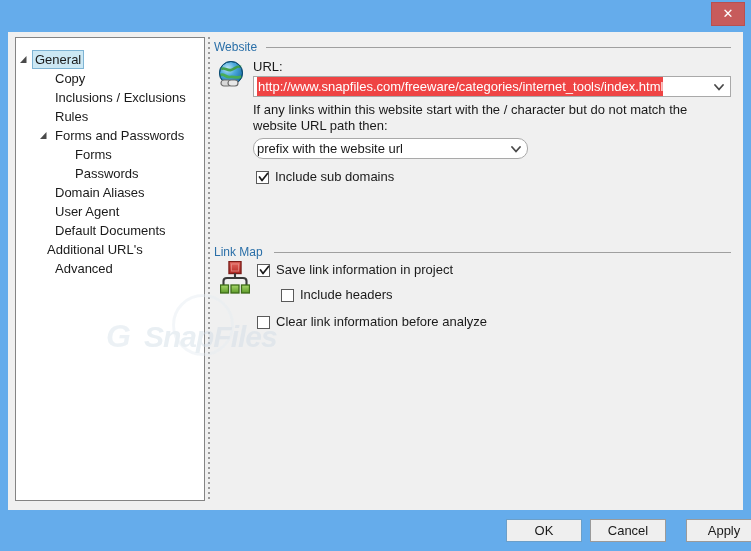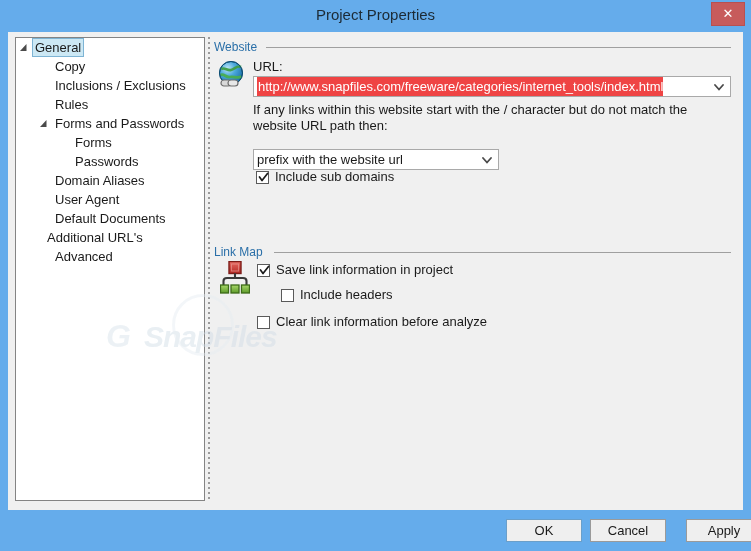--- a/index.html
+++ b/index.html
@@ -289,28 +289,27 @@
   #ok-button { left: 506px; border-color: #6b9fc9; }
   #cancel-button { left: 590px; }
   #apply-button { left: 686px; }
 </style>
 </head>
 <body>
 
 <div id="window">
 
   <div id="titlebar">
-    <div id="title-text">Project Properties</div>
     <div id="close-button">✕</div>
   </div>
 
   <div id="client">
 
     <div id="tree-panel">
-      <div id="tree-rows" style="padding-top:0;">
+      <div id="tree-rows" style="padding-top:12px;">
           <div class="tree-row selected"><span class="expander" style="left:3px;">
               <svg width="9" height="9" viewBox="0 0 9 9">
                 <path d="M7.5 1 L7.5 8 L1 8 Z" fill="#4a4a4a"></path>
               </svg>
             </span><span class="tree-label" style="margin-left:16px;">General</span></div>
           <div class="tree-row"><span class="tree-label" style="margin-left:36px;">Copy</span></div>
           <div class="tree-row"><span class="tree-label" style="margin-left:36px;">Inclusions / Exclusions</span></div>
           <div class="tree-row"><span class="tree-label" style="margin-left:36px;">Rules</span></div>
           <div class="tree-row"><span class="expander" style="left:23px;">
               <svg width="9" height="9" viewBox="0 0 9 9">
@@ -361,21 +360,21 @@
         <span class="combo-text selected-text" title="http://www.snapfiles.com/freeware/categories/internet_tools/index.html">http://www.snapfiles.com/freeware/categories/internet_tools/index.html</span>
         <span class="combo-arrow">
           <svg width="10" height="7" viewBox="0 0 10 7">
               <path d="M1 1 L5 5.5 L9 1" fill="none" stroke="#4a4a4a" stroke-width="1.8" stroke-linecap="round"></path>
             </svg>
         </span>
       </div>
 
       <div class="lbl" style="left:41px; top:65px; width:480px; line-height:16px;">If any links within this website start with the / character but do not match the website URL path then:</div>
 
-      <div class="combo" id="prefix-combo" style="left:41px; top:112px; width:246px; height:21px;">
+      <div class="combo" id="prefix-combo" style="left:41px; top:101px; width:275px; height:21px;border-radius:10px;">
         <span class="combo-text">prefix with the website url</span>
         <span class="combo-arrow">
           <svg width="10" height="7" viewBox="0 0 10 7">
               <path d="M1 1 L5 5.5 L9 1" fill="none" stroke="#4a4a4a" stroke-width="1.8" stroke-linecap="round"></path>
             </svg>
         </span>
       </div>
 
       <div class="checkrow" style="left:44px; top:134px;">
         <span class="checkbox">

